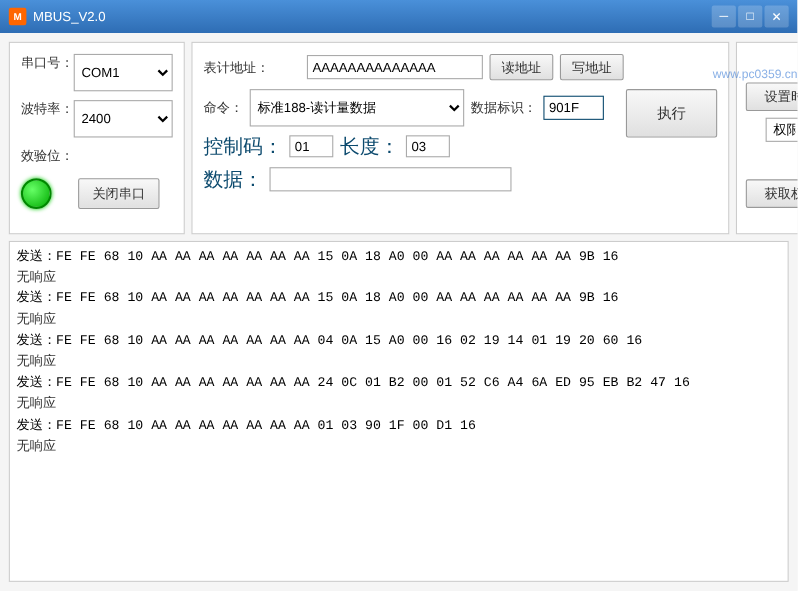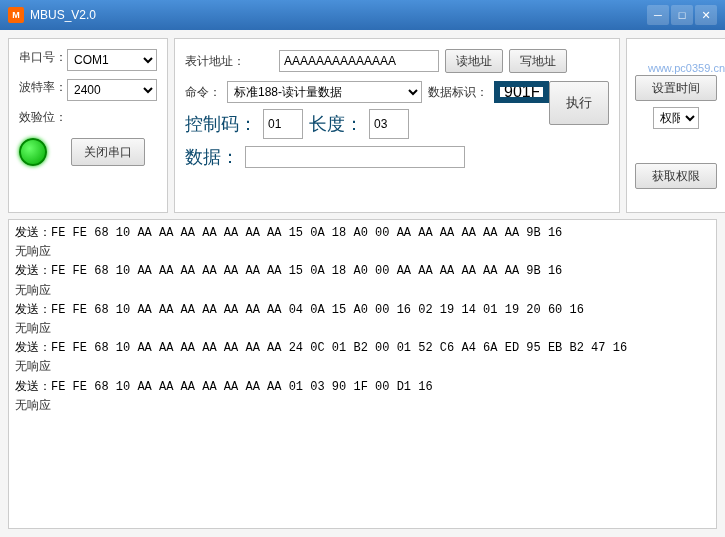--- a/index.html
+++ b/index.html
@@ -93,21 +93,21 @@
       gap: 6px;
     }
     .form-label {
       width: 42px;
       text-align: right;
       font-size: 12px;
       color: #333;
       white-space: nowrap;
     }
     select {
-      height: 22px;
+      height: 34px;
       border: 1px solid #aaa;
       background: white;
       font-size: 12px;
       padding: 0 2px;
       width: 90px;
       cursor: pointer;
     }
     .btn {
       height: 24px;
       border: 1px solid #999;
@@ -177,55 +177,55 @@
       width: 195px;
     }
     .data-tag-label {
       font-size: 12px;
       color: #333;
       white-space: nowrap;
     }
     .data-tag-input {
       width: 55px;
       height: 22px;
-      border: 6px solid #0c4a6e;
+      border: 1px solid #0c4a6e;
       padding: 0 4px;
-      font-size: 16px;
+      font-size: 12px;
     }
     .ctrl-row {
       display: flex;
       align-items: center;
       gap: 6px;
     }
     .ctrl-label {
       font-size: 18px;
       color: #0c4a6e;
     }
     .ctrl-input {
       width: 40px;
-      height: 30px;
+      height: 20px;
       border: 1px solid #aaa;
       padding: 0 4px;
       font-size: 12px;
     }
     .data-row {
       display: flex;
       align-items: center;
       gap: 6px;
     }
     .data-input {
       width: 220px;
       height: 22px;
       border: 1px solid #aaa;
       padding: 0 4px;
       font-size: 12px;
     }
     .execute-btn {
       height: 44px;
-      width: 60px;
+      width: 83px;
       border: 1px solid #999;
       background: linear-gradient(to bottom, #f8f8f8, #e0e0e0);
       font-size: 13px;
       cursor: pointer;
       border-radius: 2px;
       color: #333;
     }
     .right-panel {
       background: #fff;
       border: 1px solid #ccc;
@@ -327,21 +327,21 @@
 
     <div class="middle-panel">
 
       <div class="address-row">
         <span class="address-label">表计地址：</span>
         <input class="address-input" type="text" value="AAAAAAAAAAAAAA" style="">
         <button class="btn">读地址</button>
         <button class="btn">写地址</button>
       </div>
 
-      <div style="display:flex; gap:0; align-items:flex-start;">
+      <div style="display:flex; gap:20px; align-items:flex-start;">
         <div class="command-fields">
 
           <div class="command-row">
             <span class="command-label">命令：</span>
             <select class="command-select">
               <option>标准188-读计量数据</option>
               <option>标准188-写数据</option>
               <option>标准188-读参数</option>
             </select>
             <span class="data-tag-label">数据标识：</span>

